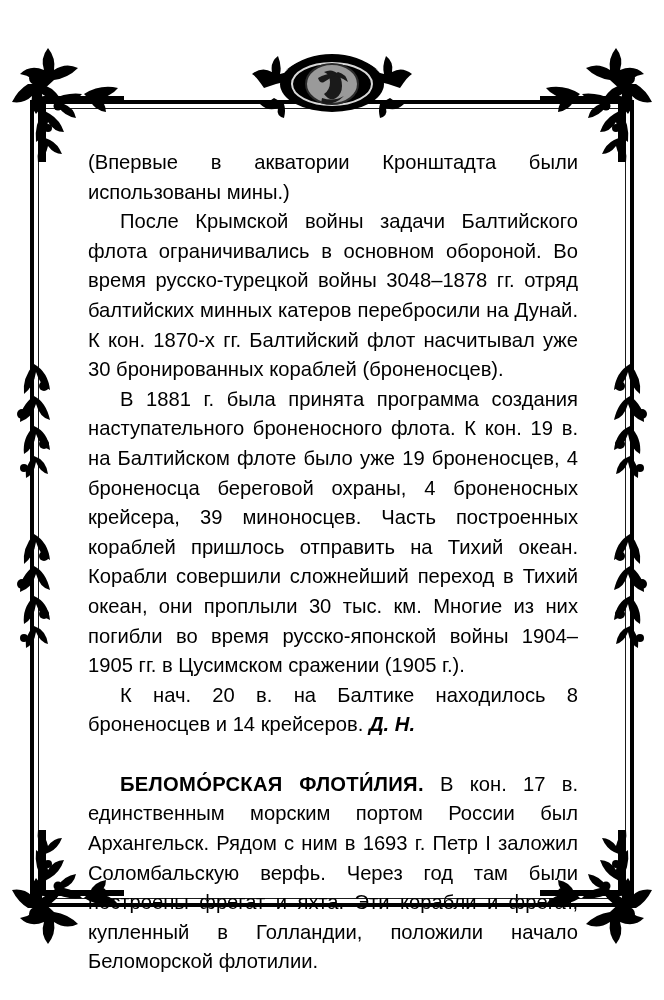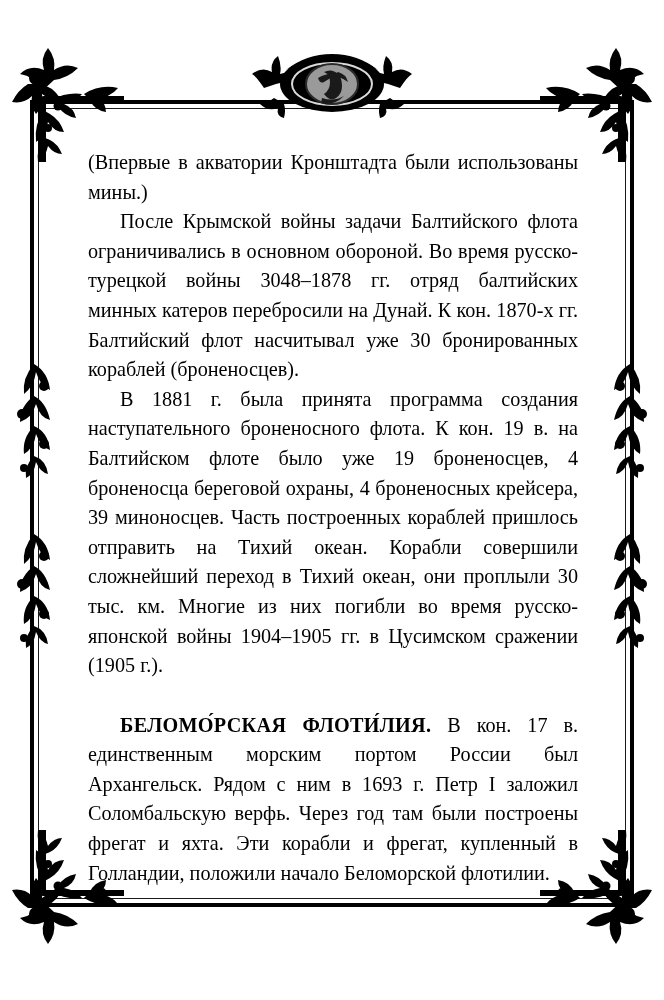--- a/index.html
+++ b/index.html
@@ -6,21 +6,21 @@
     margin: 0;
     padding: 0;
     background: #ffffff;
   }
   #page {
     position: relative;
     width: 664px;
     height: 1000px;
     background: #ffffff;
     overflow: hidden;
-    font-family: Liberation Serif, serif;
+    font-family: Liberation Sans, sans-serif;
   }
 
   
   .frame-rule {
     position: absolute;
     background: #000;
   }
   .rule-top    { left: 30px;  top: 100px;  width: 604px; height: 4px; }
   .rule-bottom { left: 30px;  top: 903px;  width: 604px; height: 4px; }
   .rule-left   { left: 30px;  top: 100px;  width: 4px;   height: 807px; }
@@ -269,17 +269,18 @@
         <path d="M86 24 q8 2 10 10 q-6-4-12-6 q-2-2 2-4 z"></path>
         <path d="M70 50 q12 4 22-2 q-8 8-18 8 q-6 0-4-6 z"></path>
       </g>
     </svg>
   </div>
 
   <div class="textblock">
     <p class="para">(Впервые в акватории Кронштадта были использованы мины.)</p>
     <p class="para indent">После Крымской войны задачи Балтийского флота ограничивались в основном обороной. Во время русско-турецкой войны 3048–1878 гг. отряд балтийских минных катеров перебросили на Дунай. К кон. 1870-х гг. Балтийский флот насчитывал уже 30 бронированных кораблей (броненосцев).</p>
     <p class="para indent">В 1881 г. была принята программа создания наступательного броненосного флота. К кон. 19 в. на Балтийском флоте было уже 19 броненосцев, 4 броненосца береговой охраны, 4 броненосных крейсера, 39 миноносцев. Часть построенных кораблей пришлось отправить на Тихий океан. Корабли совершили сложнейший переход в Тихий океан, они проплыли 30 тыс. км. Многие из них погибли во время русско-японской войны 1904–1905 гг. в Цусимском сражении (1905 г.).</p>
+    <p class="para indent"><span>К нач. 20 в. на Балтике находилось 8 броненосцев и 14 крейсеров. </span><span class="attrib">Д. Н.</span></p>
     <p class="para indent gap-before"><span class="entry-head">БЕЛОМО́РСКАЯ ФЛОТИ́ЛИЯ.</span><span> В кон. 17 в. единственным морским портом России был Архангельск. Рядом с ним в 1693 г. Петр I заложил Соломбальскую верфь. Через год там были построены фрегат и яхта. Эти корабли и фрегат, купленный в Голландии, положили начало Беломорской флотилии.</span></p>
   </div>
 
 
 </div>
 
 </body></html>

